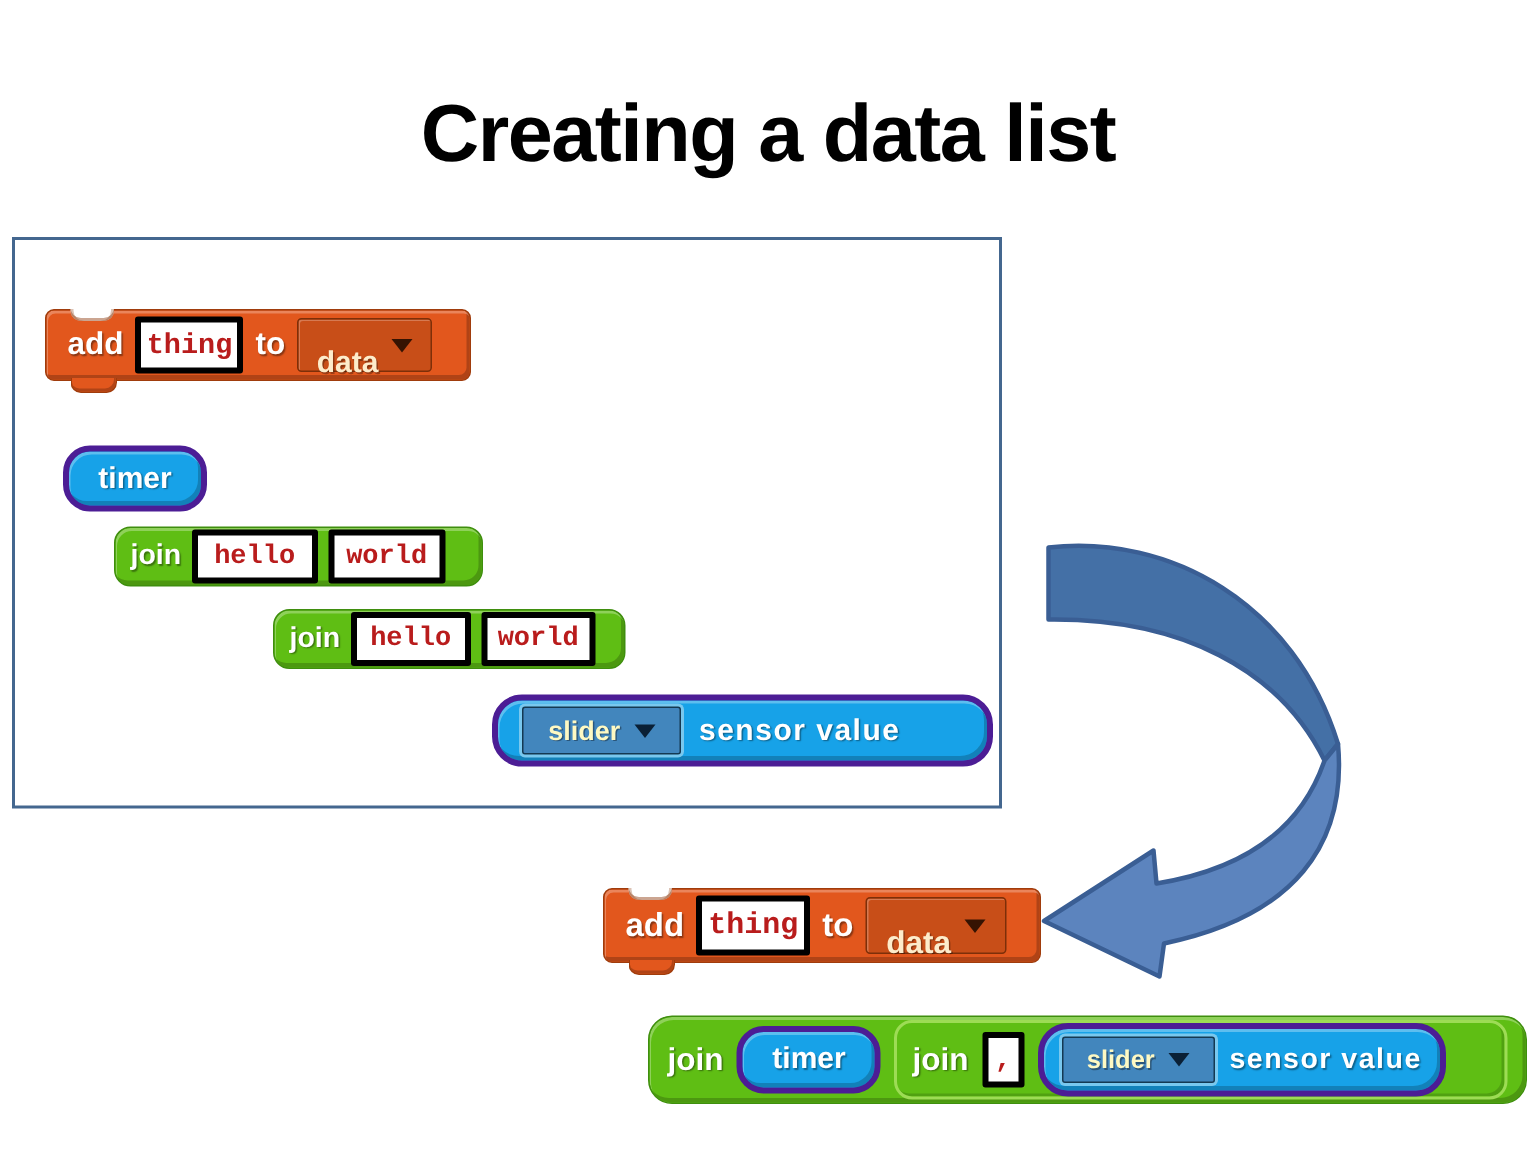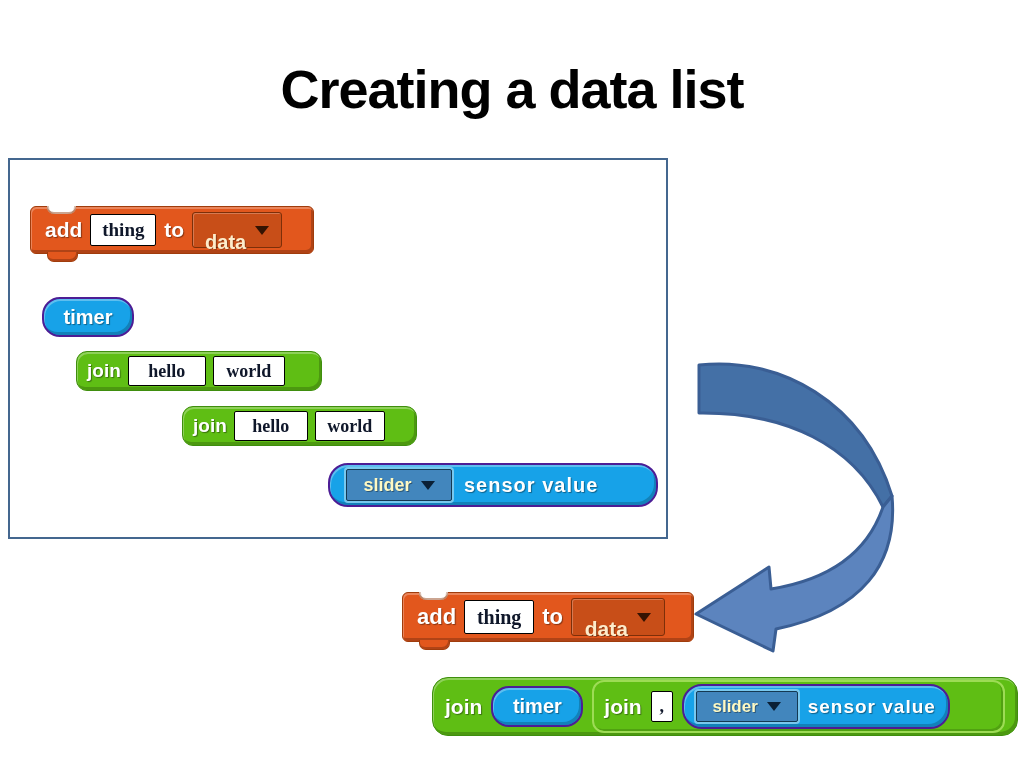--- a/index.html
+++ b/index.html
@@ -9,22 +9,22 @@
   .title{position:absolute;top:58px;left:0;width:100%;text-align:center;
          font-size:54px;font-weight:bold;color:#000;letter-spacing:-1px;}
 
   .palette-box{position:absolute;left:8px;top:158px;width:656px;height:377px;
                border:2px solid var(--box-border,#44678f);background:#fff;}
 
   
   .b-label{color:#fff;font-weight:bold;text-shadow:1px 1px 1px rgba(0,0,0,.4);white-space:nowrap;}
 
   .text-input{display:flex;align-items:center;justify-content:center;background:#fff;
-              border:1px solid #000000;border-radius:2px;
-              font-family:Liberation Serif, serif;font-weight:bold;color:#0f172a;}
+              border:4px solid #000000;border-radius:2px;
+              font-family:Liberation Mono, monospace;font-weight:bold;color:#b91c1c;}
 
   .dd-arrow{width:0;height:0;border-left:7px solid transparent;border-right:7px solid transparent;}
 
   
   .stack{position:absolute;display:flex;align-items:center;gap:8px;
          background:var(--stack-orange,#e2571d);border:1px solid #a03c0c;border-radius:6px;
          box-shadow:inset 1px 2px 0 rgba(255,255,255,.28), inset -2px -3px 0 rgba(0,0,0,.22);}
   .stack::before{content:"";position:absolute;top:-1px;left:16px;width:29px;height:8px;
          background:#fff;border-radius:0 0 7px 7px;
          box-shadow:inset 0 -2px 0 rgba(140,55,10,.45), inset 2px 0 0 rgba(140,55,10,.3), inset -2px 0 0 rgba(140,55,10,.3);}
@@ -32,21 +32,21 @@
          background:var(--stack-orange,#e2571d);border:1px solid #a03c0c;border-top:none;
          border-radius:0 0 7px 7px;box-shadow:inset -1px -2px 0 rgba(0,0,0,.22);}
   .dd-orange{display:flex;align-items:center;justify-content:center;gap:9px;
          background:#c84e18;border:1px solid #7d2f09;border-radius:3px;
          box-shadow:inset 1px 1px 0 rgba(255,255,255,.25);}
   .dd-orange .dd-label{color:#fdeccb;font-weight:bold;text-shadow:1px 1px 0 rgba(0,0,0,.3);margin-top:24px;}
   .dd-orange .dd-arrow{border-top:9px solid #351302;}
 
   
   .rep-blue{display:flex;align-items:center;justify-content:center;
-         background:var(--sensing-blue,#17a2e8);border:2px solid #4c1d95;border-radius:18px;
+         background:var(--sensing-blue,#17a2e8);border:4px solid #4c1d95;border-radius:18px;
          box-shadow:inset 1px 2px 0 rgba(255,255,255,.3), inset -2px -3px 0 rgba(0,0,0,.2);}
   .dd-blue{display:flex;align-items:center;justify-content:center;gap:9px;
          background:#4286bd;border:1px solid #143952;border-radius:2px;
          box-shadow:0 0 0 2px #79c8ee;}
   .dd-blue .dd-label{color:#fef9c3;font-weight:bold;text-shadow:1px 1px 0 rgba(0,0,0,.35);}
   .dd-blue .dd-arrow{border-top:9px solid #0a2036;}
 
   
   .join{display:flex;align-items:center;gap:7px;
          background:var(--operator-green,#5fbe14);border:1px solid #3f8e0e;border-radius:11px;

